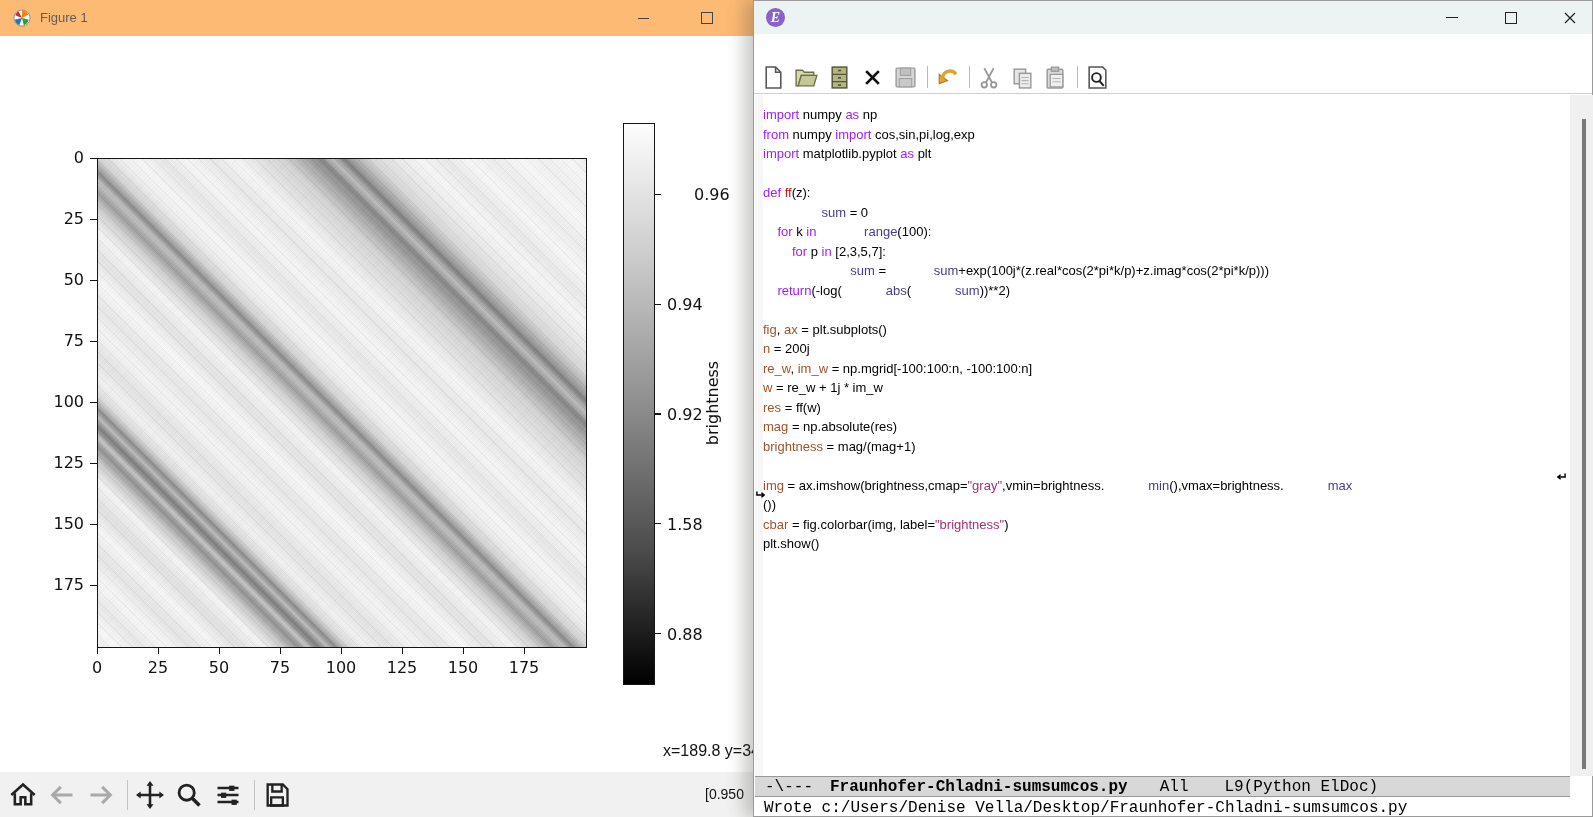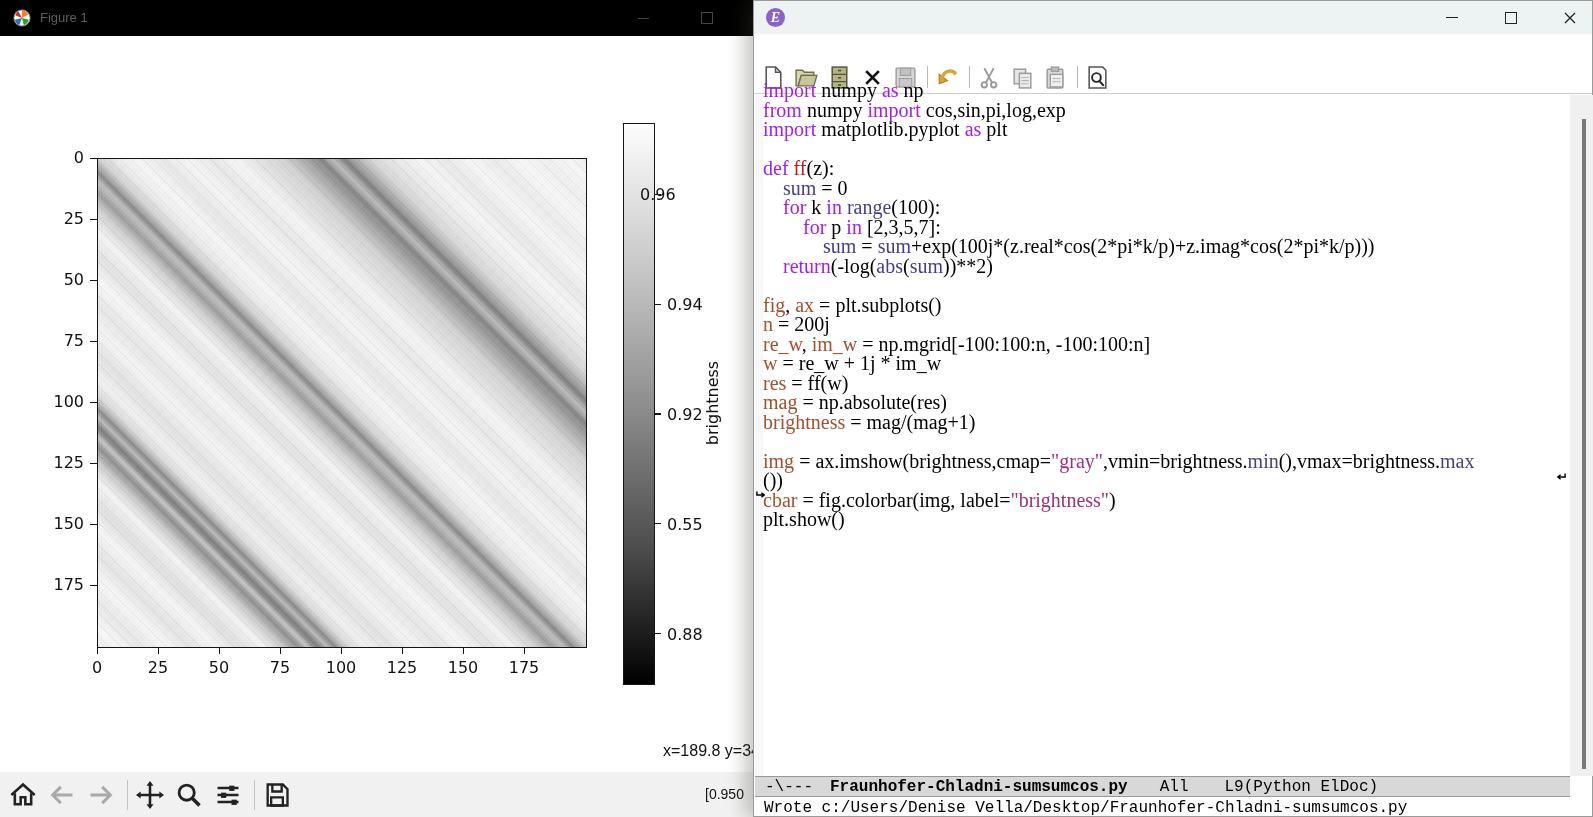--- a/index.html
+++ b/index.html
@@ -1,21 +1,21 @@
 <!DOCTYPE html>
 <html><head>
 <meta charset="utf-8">
 <style>
   html,body{margin:0;padding:0;width:1593px;height:817px;overflow:hidden;background:#fff;
     font-family:"Liberation Sans",sans-serif;}
   .screen{position:relative;width:1593px;height:817px;background:#fff;}
 
   
   .fig-window{position:absolute;left:0;top:0;width:756px;height:817px;background:#fff;z-index:1;}
-  .fig-titlebar{position:absolute;left:0;top:0;width:100%;height:36px;background:#000000;}
+  .fig-titlebar{position:absolute;left:0;top:0;width:100%;height:36px;background:#fdba74;}
   .fig-title{position:absolute;left:40px;top:0;line-height:36px;font-size:13px;color:#5f5f5f;}
   .fig-icon{position:absolute;left:13px;top:9px;width:18px;height:18px;}
   .cap-btn{position:absolute;top:0;width:34px;height:36px;display:flex;align-items:center;justify-content:center;}
   .glyph-min{width:11px;height:1px;background:#444;}
   .glyph-max{width:10px;height:10px;border:1px solid #444;}
   .fig-canvas{position:absolute;left:0;top:36px;width:100%;height:736px;background:#fff;}
 
   .heatmap{position:absolute;left:97px;top:158px;width:488px;height:488px;border:1px solid #151515;
     background-image:
       repeating-linear-gradient(45deg, rgba(0,0,0,0.045) 0 1px, rgba(255,255,255,0.04) 1px 4px, rgba(0,0,0,0.0) 4px 8px),
@@ -55,25 +55,25 @@
   .e-cap{position:absolute;top:0;width:44px;height:33px;display:flex;align-items:center;justify-content:center;}
   .e-menubar{position:absolute;left:0;top:33px;width:100%;height:27px;background:#fff;display:flex;
     align-items:center;padding-left:1px;font-size:14.5px;color:#111;}
   .menu-item{padding:0 9px;cursor:default;}
   .e-toolbar{position:absolute;left:0;top:60px;width:100%;height:33px;background:#fff;display:flex;
     align-items:center;padding-left:6px;border-bottom:1px solid #cfcfcf;box-sizing:border-box;}
   .e-toolbar .tb-icon{width:26px;height:26px;margin-right:7px;display:flex;align-items:center;justify-content:center;}
   .e-sep{width:1px;height:22px;background:#b9b9b9;margin:0 6px 0 2px;}
 
   .fringe{position:absolute;left:1px;top:94px;width:8px;height:681px;background:#f7f7f7;}
-  .code{position:absolute;left:9px;top:80px;width:805px;font-family:Liberation Serif, serif;
-    font-size:20px;line-height:19.5px;white-space:pre;color:#000;}
+  .code{position:absolute;left:9px;top:104px;width:805px;font-family:Liberation Sans, sans-serif;
+    font-size:13px;line-height:19.5px;white-space:pre;color:#000;}
   .code .kw{color:#a020f0;}
   .code .fn{color:#b91c1c;}
-  .code .bi{color:#483d8b;}
+  .code .bi{color:#483d8b;margin-left:44px;}
   .code .vr{color:#a0522d;text-align:right;}
   .code .st{color:#a0307e;}
   .wrapmark{position:absolute;width:9px;height:10px;}
 
   .scroll-track{position:absolute;left:816px;top:94px;width:23px;height:681px;background:#f0f0f0;}
   .scroll-thumb{position:absolute;left:12px;top:24px;width:4px;height:650px;background:#7a7a7a;}
 
   .modeline{position:absolute;left:1px;top:775px;width:815px;height:21px;background:#d8d8d8;
     border-top:1px solid #979797;border-bottom:1px solid #979797;box-sizing:border-box;
     font-family:"Liberation Mono",monospace;font-size:16px;color:#000;display:flex;align-items:center;white-space:pre;}
@@ -139,27 +139,27 @@
           <div class="tickmark" style="left: 401.5px; top: 611px; width: 1.2px; height: 7px;"></div>
           <div class="mpl-ticklabel" style="left: 402px; top: 622px; transform: translateX(-50%);">125</div>
           <div class="tickmark" style="left: 462.5px; top: 611px; width: 1.2px; height: 7px;"></div>
           <div class="mpl-ticklabel" style="left: 463px; top: 622px; transform: translateX(-50%);">150</div>
           <div class="tickmark" style="left: 523.5px; top: 611px; width: 1.2px; height: 7px;"></div>
           <div class="mpl-ticklabel" style="left: 524px; top: 622px; transform: translateX(-50%);">175</div>
         </div>
       <div class="colorbar" style="left:623px;top:87px;"></div>
       <div id="cbar-ticks">
           <div class="tickmark" style="left: 654px; top: 157.873px; width: 7px; height: 1.2px;"></div>
-          <div class="mpl-ticklabel" style="left: 640px; top: 158.373px; transform: translateY(-50%);">0.96</div>
+          <div class="mpl-ticklabel" style="left: 694px; top: 158.373px; transform: translateY(-50%);">0.96</div>
           <div class="tickmark" style="left: 654px; top: 267.676px; width: 7px; height: 1.2px;"></div>
           <div class="mpl-ticklabel" style="left: 667px; top: 268.176px; transform: translateY(-50%);">0.94</div>
           <div class="tickmark" style="left: 654px; top: 377.48px; width: 7px; height: 1.2px;"></div>
           <div class="mpl-ticklabel" style="left: 667px; top: 377.98px; transform: translateY(-50%);">0.92</div>
           <div class="tickmark" style="left: 654px; top: 487.284px; width: 7px; height: 1.2px;"></div>
-          <div class="mpl-ticklabel" style="left: 667px; top: 487.784px; transform: translateY(-50%);">0.55</div>
+          <div class="mpl-ticklabel" style="left: 667px; top: 487.784px; transform: translateY(-50%);">1.58</div>
           <div class="tickmark" style="left: 654px; top: 597.088px; width: 7px; height: 1.2px;"></div>
           <div class="mpl-ticklabel" style="left: 667px; top: 597.588px; transform: translateY(-50%);">0.88</div>
         </div>
       <div class="cbar-label" style="left:712px;top:367px;">brightness</div>
     </div>
 
     <div class="fig-toolbar">
       <div class="tb-icon">
         <svg viewBox="0 0 24 24" width="28" height="28">
             <path d="M2 12 L12 3 L22 12" fill="none" stroke="#222" stroke-width="2.2"></path>

